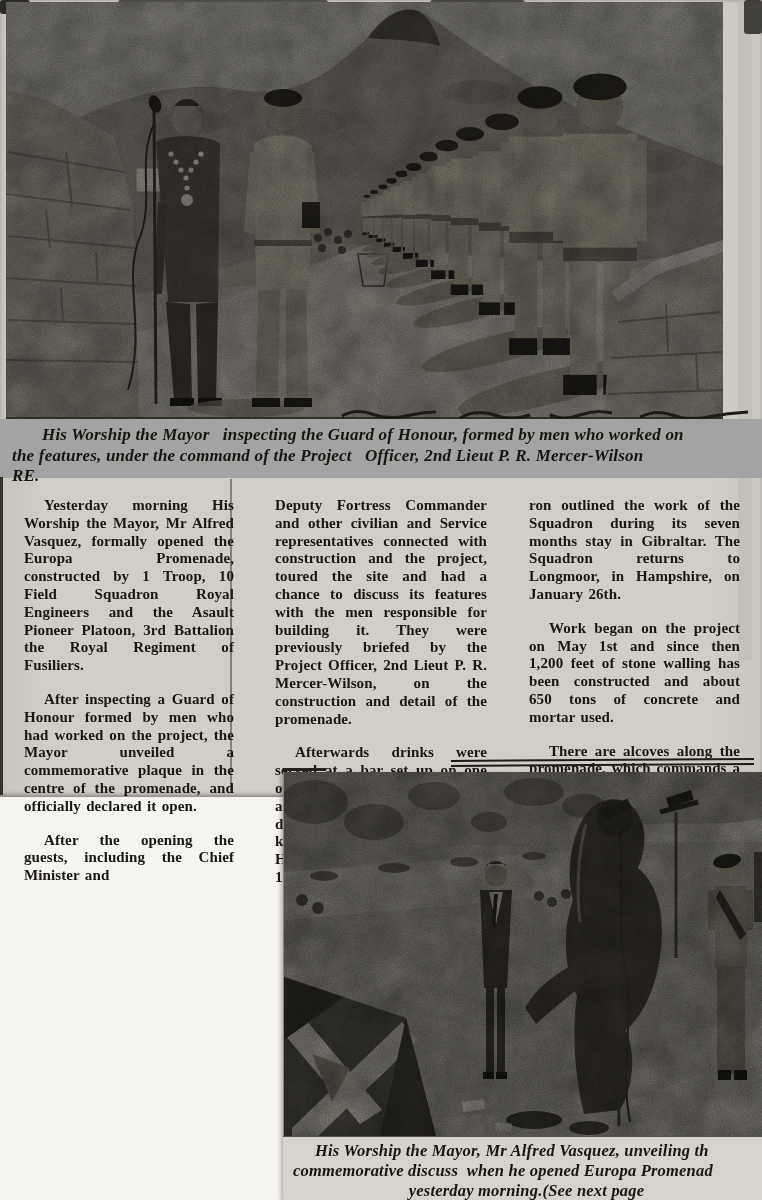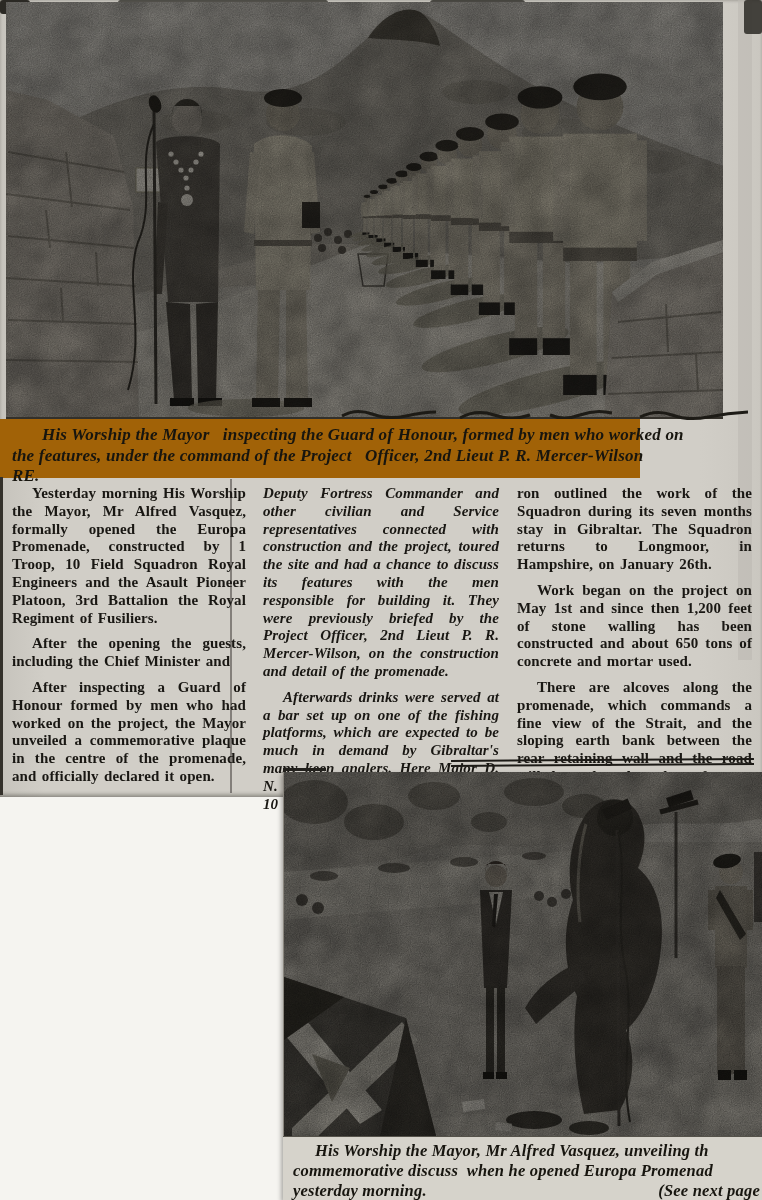--- a/index.html
+++ b/index.html
@@ -27,45 +27,45 @@
   .photo svg{display:block;}
   .photo-top{left:6px;top:2px;width:717px;height:415px;border-bottom:2px solid #33302a;}
   .photo-bottom{left:283px;top:772px;width:479px;height:364px;border-bottom:3px solid #2e2c27;border-left:1px solid #8a867e;}
   
   .caption{
     position:absolute;color:#17150f;font-weight:bold;font-style:italic;
     letter-spacing:.2px;
   }
   .caption .cap-line{display:block;white-space:pre;}
   .caption-top{
-    left:0;top:419px;width:640px;height:59px;
-    background:#a16207;font-size:17px;line-height:20.5px;
+    left:0;top:419px;width:762px;height:59px;
+    background:#a3a3a3;font-size:17px;line-height:20.5px;
     padding:6px 12px 0 12px;box-sizing:border-box;
   }
   .caption-top .cap-line.first{padding-left:30px;}
   .caption-bottom{
     left:283px;top:1136px;width:479px;height:64px;
     background:#d6d3cb;font-size:16.5px;line-height:20px;
     padding:4px 0 0 10px;box-sizing:border-box;
     border-top:1px solid #55524a;
     font-style:italic;
   }
   .caption-bottom .cap-line.first{padding-left:22px;}
-  .cap-last{display:flex;justify-content:space-between;padding-right:2px;white-space:pre;}
+  .cap-last{display:flex;justify-content:center;padding-right:2px;white-space:pre;}
   
   .article-col{
     position:absolute;top:481px;color:#191713;
     font-size:15px;font-weight:bold;line-height:17.8px;
     text-align:justify;letter-spacing:.1px;word-spacing:1.5px;
   }
-  .article-col p{margin:4px;text-indent:20px;}
+  .article-col p{margin:16px;text-indent:20px;}
   .article-col p + p{margin-top:8px;}
   .article-col p.cont{text-indent:0;}
   .col-1{left:8px;width:242px;}
-  .col-2{left:259px;width:244px;font-style:italic;}
+  .col-2{left:259px;width:244px;}
   .col-3{left:513px;width:243px;}
   .edge-left{position:absolute;left:0;top:477px;width:3px;height:318px;background:#34312b;}
   .crease{position:absolute;left:230px;top:479px;width:2px;height:314px;background:rgba(35,32,28,.45);}
   .corner-bracket{position:absolute;left:283px;top:768px;width:40px;height:10px;
     border-left:3px solid #22201c;border-top:3px solid #22201c;}
   .dbl-rule{position:absolute;left:451px;top:759px;width:303px;transform:rotate(-.35deg);}
   .dbl-rule div{height:2px;background:#1d1b17;margin-bottom:3px;}
   .squiggles{position:absolute;left:340px;top:408px;width:420px;height:16px;}
 </style>
 </head>
@@ -234,22 +234,22 @@
   </svg>
 
   <div class="caption caption-top">
     <span class="cap-line first">His Worship the Mayor   inspecting the Guard of Honour, formed by men who worked on</span>
     <span class="cap-line">the features, under the command of the Project   Officer, 2nd Lieut P. R. Mercer-Wilson</span>
     <span class="cap-line">RE.</span>
   </div>
 
   <div class="article-col col-1">
     <p>Yesterday morning His Worship the Mayor, Mr Alfred Vasquez, formally opened the Europa Promenade, constructed by 1 Troop, 10 Field Squadron Royal Engineers and the Asault Pioneer Platoon, 3rd Battalion the Royal Regiment of Fusiliers.</p>
+    <p>After inspecting a Guard of Honour formed by men who had worked on the project, the Mayor unveiled a commemorative plaque in the centre of the promenade, and officially declared it open.</p>
     <p>After the opening the guests, including the Chief Minister and</p>
-    <p>After inspecting a Guard of Honour formed by men who had worked on the project, the Mayor unveiled a commemorative plaque in the centre of the promenade, and officially declared it open.</p>
   </div>
   <div class="article-col col-2">
     <p class="cont">Deputy Fortress Commander and other civilian and Service representatives connected with construction and the project, toured the site and had a chance to discuss its features with the men responsible for building it. They were previously briefed by the Project Officer, 2nd Lieut P. R. Mercer-Wilson, on the construction and detail of the promenade.</p>
     <p>Afterwards drinks were served at a bar set up on one of the fishing platforms, which are expected to be much in demand by Gibraltar's many keen anglers. Here Major D. N. Hall, RE, Officer Commanding 10 Field Squad-</p>
   </div>
   <div class="article-col col-3">
     <p class="cont">ron outlined the work of the Squadron during its seven months stay in Gibraltar. The Squadron returns to Longmoor, in Hampshire, on January 26th.</p>
     <p>Work began on the project on May 1st and since then 1,200 feet of stone walling has been constructed and about 650 tons of concrete and mortar used.</p>
     <p>There are alcoves along the promenade, which commands a fine view of the Strait, and the sloping earth bank between the rear retaining wall and the road will later be planted to form a hanging garden above the promenade.</p>
   </div>

